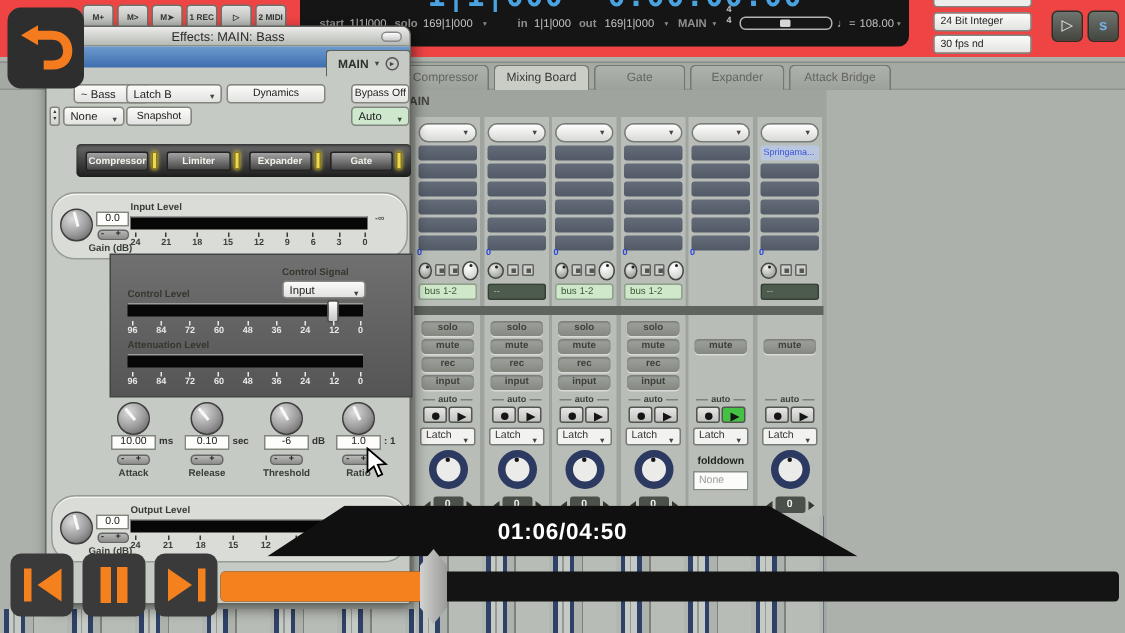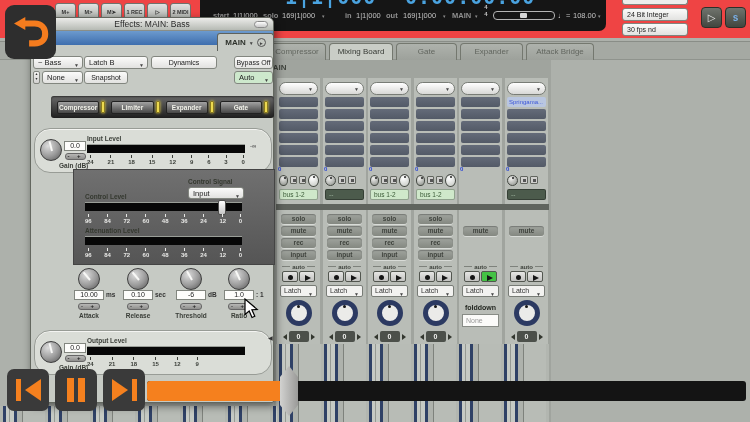--- a/index.html
+++ b/index.html
@@ -455,21 +455,21 @@
   <div class="fxwin">
     <div class="fxtitle">Effects: MAIN: Bass</div>
     <div class="fxclose"></div>
     <div class="fxblue"></div>
     <div class="fxmaintab">
       <span>MAIN</span>
         <span class="car">▼</span>
       <span class="circ-play">▸</span>
     </div>
 
-    <div class="dd" style="left:2px;top:38px;width:50px">~ Bass</div>
+    <div class="dd" style="left:18px;top:38px;width:50px">~ Bass</div>
     <div class="dd" style="left:53px;top:38px;width:64px">Latch B</div>
     <div class="wbtn" style="left:120px;top:38px;width:66px">Dynamics</div>
     <div class="wbtn" style="left:203px;top:38px;width:39px">Bypass Off</div>
     <div class="pstep">
       <div>▲</div>
         <div>▼</div>
     </div>
     <div class="dd" style="left:11px;top:53px;width:41px">None</div>
     <div class="wbtn" style="left:53px;top:53px;width:44px">Snapshot</div>
     <div class="dd green" style="left:203px;top:53px;width:39px">Auto</div>
@@ -592,20 +592,23 @@
           <span>21</span>
           <span>18</span>
           <span>15</span>
           <span>12</span>
           <span>9</span>
       </div>
     </div>
     <div class="fxscroll">◀</div>
   </div>
 
+  <div class="tooltip">
+    <span>01:06/04:50</span>
+  </div>
 
   <div class="pbtn" style="left:7px">
     <i class="obar"></i>
       <i class="otri-l"></i>
   </div>
   <div class="pbtn" style="left:55px">
     <i class="obar p"></i>
       <i class="obar p"></i>
   </div>
   <div class="pbtn" style="left:103px">

